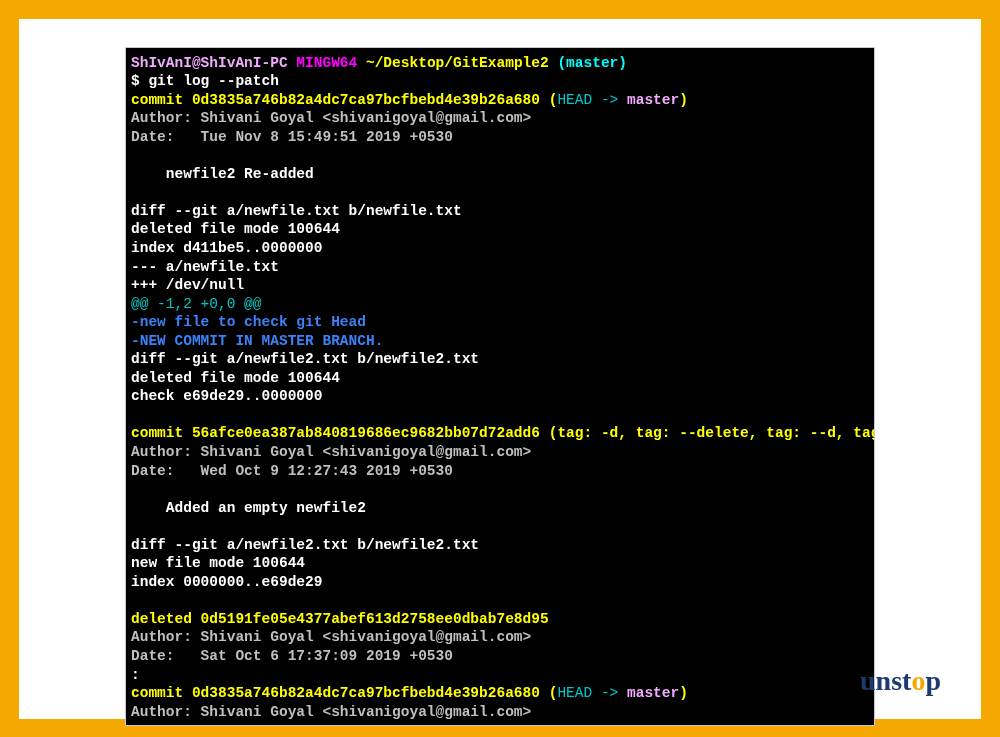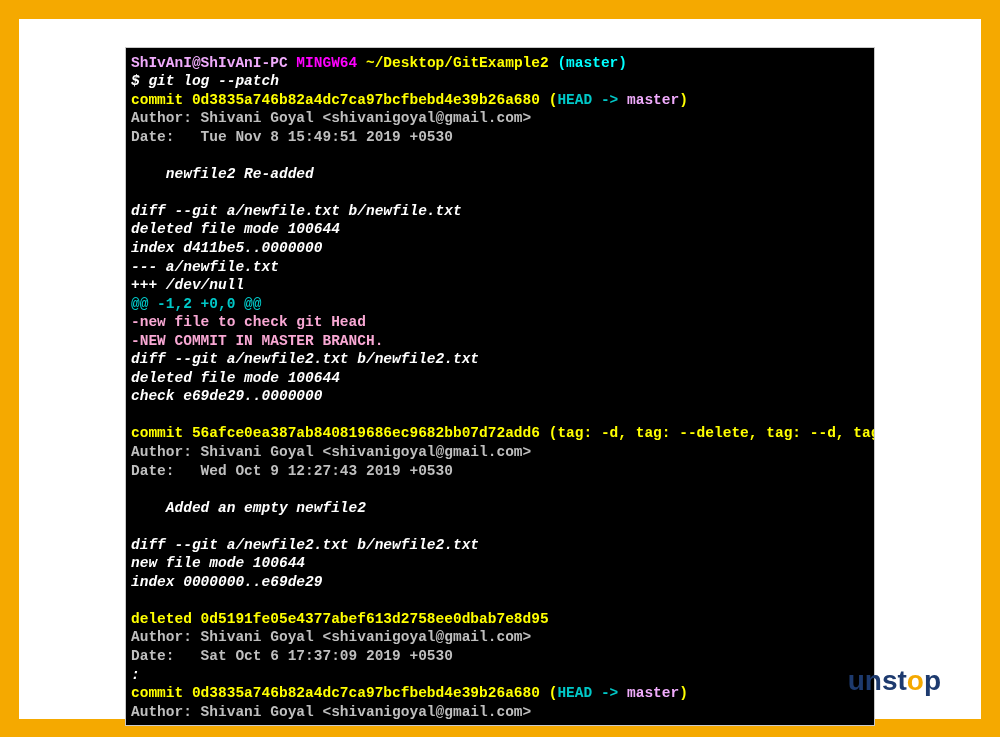--- a/index.html
+++ b/index.html
@@ -33,29 +33,29 @@
       color: #ffffff;
       white-space: pre;
       font-weight: 600;
       overflow: hidden;
       border: 1px solid #c9c9c9;
     }
     .green   { color: #f0abfc; }
     .magenta { color: #ff00ff; }
     .yellow  { color: #ffff00; }
     .cyan    { color: #00ffff; }
-    .cyanlt  { color: #00c8c8; font-weight: 700; }
-    .white   { color: #ffffff; font-style: italic; }
-    .red     { color: #f9a8d4; }
+    .cyanlt  { color: #00c8c8; font-weight: 400; }
+    .white   { color: #ffffff; }
+    .red     { color: #3b82f6; }
     .grey    { color: #bfbfbf; font-weight: 600; margin-top: 36px; }
     .logo {
       position: absolute;
       right: 40px;
       bottom: 22px;
-      font-family: Liberation Sans, sans-serif;
+      font-family: Liberation Serif, serif;
       font-size: 28px;
       font-weight: 700;
       color: #1d3a6e;
     }
     .logo .oo { color: #f5a900; }
   </style>
 </head>
 <body>
 
 <div class="outer-frame">

